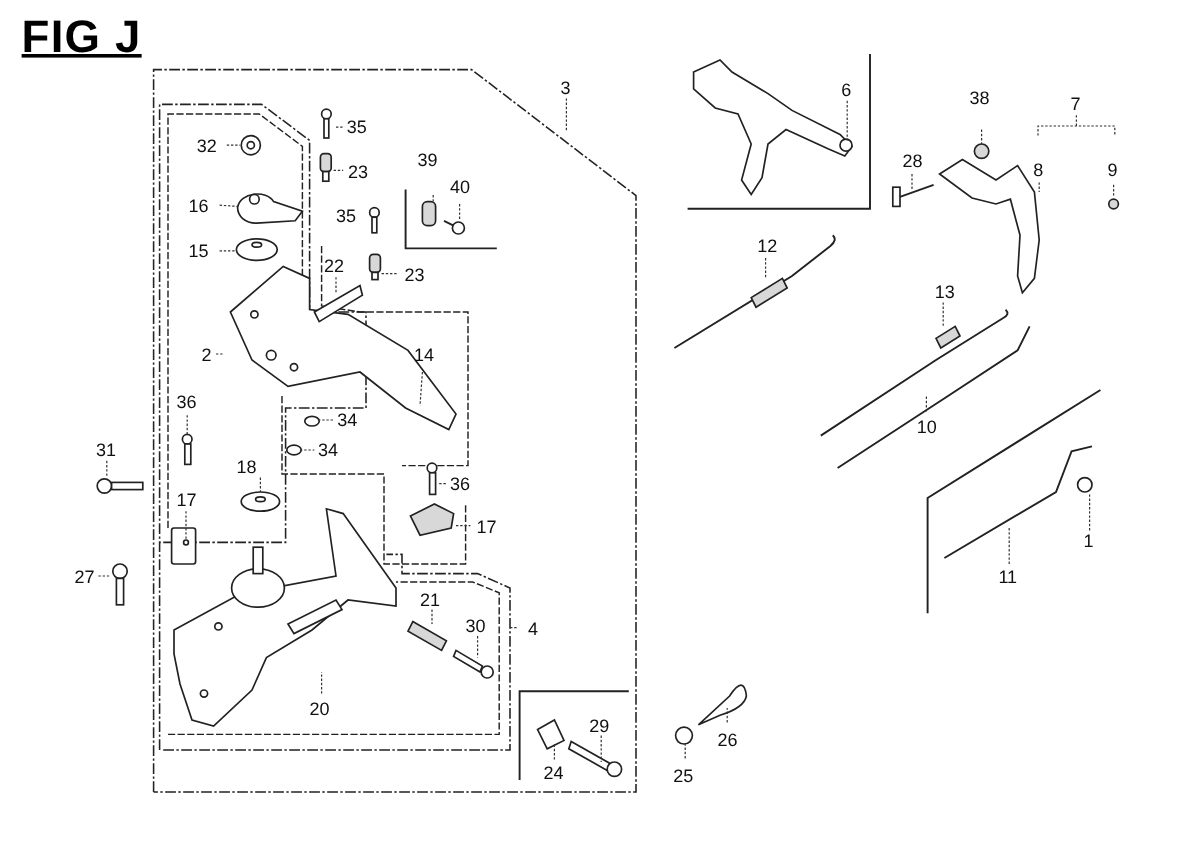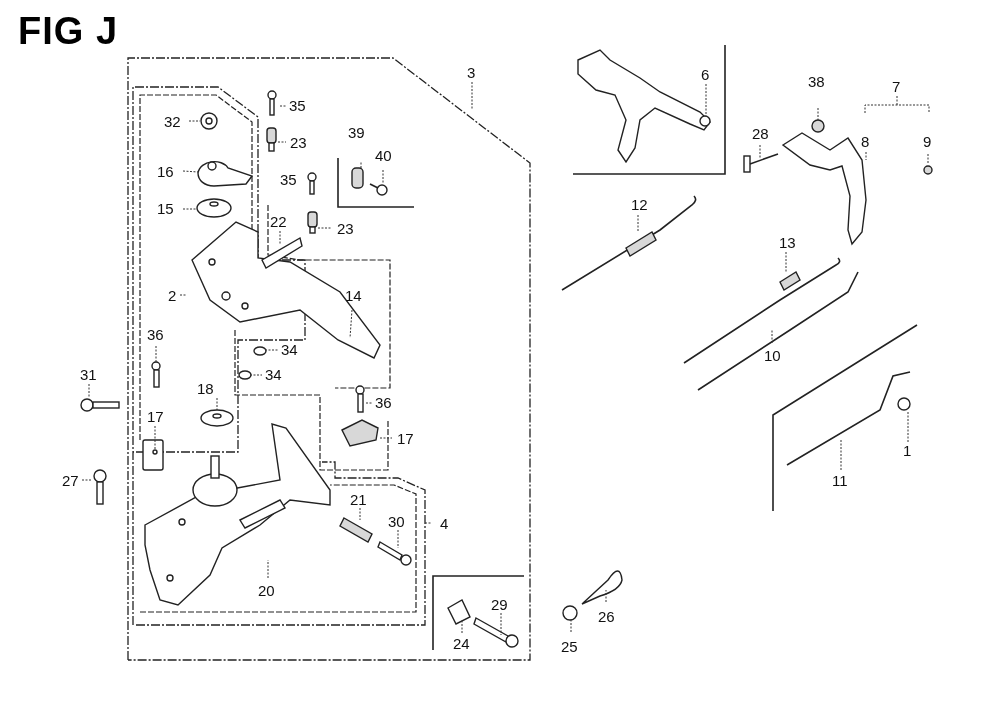--- a/index.html
+++ b/index.html
@@ -1,18 +1,18 @@
 <!DOCTYPE html>
 <html><head>
 <meta charset="utf-8">
 <style>
   html, body { margin: 0; padding: 0; background: #ffffff; }
   body { width: 1000px; height: 705px; overflow: hidden; position: relative; font-family: "Liberation Sans", sans-serif; }
   #canvas { position: absolute; left: 0; top: 0; width: 1000px; height: 705px; }
-  .fig-title { position: absolute; left: 18px; top: 10px; font-family: "Liberation Sans", sans-serif; font-weight: bold; font-size: 38px; color: #000; letter-spacing: 1px; }
+  .fig-title { position: absolute; left: 18px; top: 10px; font-family: "Liberation Sans", sans-serif; font-weight: bold; font-size: 38px; color: #000; letter-spacing: 1px; text-decoration: underline; }
   .lbl { font-family: "Liberation Sans", sans-serif; font-size: 15px; fill: #111; }
   .dash { stroke: #222; stroke-width: 1.3; fill: none; stroke-dasharray: 9 2 2 2; }
   .dash2 { stroke: #222; stroke-width: 1.2; fill: none; stroke-dasharray: 6 2; }
   .solid { stroke: #222; stroke-width: 1.6; fill: none; }
   .lead { stroke: #333; stroke-width: 1; fill: none; stroke-dasharray: 2 1.5; }
   .part { stroke: #222; stroke-width: 1.4; fill: #fff; }
   .partg { stroke: #222; stroke-width: 1.4; fill: #d8d8d8; }
 </style>
 </head>
 <body>

